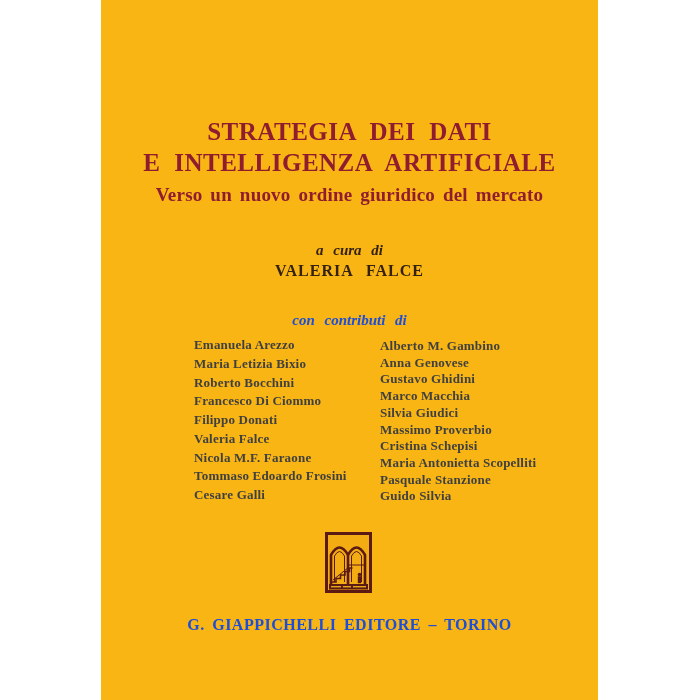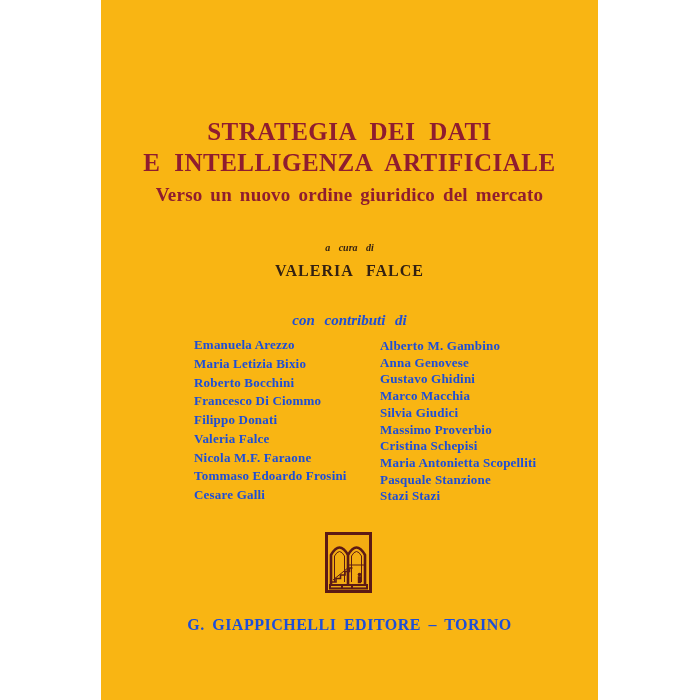--- a/index.html
+++ b/index.html
@@ -15,32 +15,32 @@
   .title {
     top:116px; color:#8F1D2F; font-weight:bold; font-size:25px;
     line-height:31px; letter-spacing:0.5px; word-spacing:7px;
   }
   .subtitle {
     top:184px; color:#8F1D2F; font-weight:bold; font-size:19px;
     word-spacing:3px; letter-spacing:0.2px;
   }
   .curadi {
     top:242px; color:#342112; font-weight:bold; font-style:italic;
-    font-size:10px; word-spacing:6px;
+    font-size:15px; word-spacing:6px;
   }
   .editor {
     top:262px; color:#342112; font-weight:bold; font-size:16px;
     letter-spacing:1px; word-spacing:8px;
   }
   .contrib-label {
     top:312px; color:#1d4ed8; font-weight:bold; font-style:italic;
     font-size:15px; word-spacing:6px;
   }
   .col {
-    position:absolute; color:#1d4ed8; font-weight:bold; font-size:13px;
+    position:absolute; color:#404040; font-weight:bold; font-size:13px;
     letter-spacing:0.2px; white-space:nowrap;
   }
   .col-left  { left:93px;  top:336px; line-height:18.75px; }
   .col-right { left:279px; top:338px; line-height:16.7px; }
   .logo { position:absolute; left:224px; top:532px; }
   .publisher {
     top:616px; color:#1d4ed8; font-weight:bold; font-size:16px;
     letter-spacing:0.5px; word-spacing:3px;
   }
 </style>
@@ -78,21 +78,21 @@
     <div class="col col-right">
       <div>Alberto M. Gambino</div>
       <div>Anna Genovese</div>
       <div>Gustavo Ghidini</div>
       <div>Marco Macchia</div>
       <div>Silvia Giudici</div>
       <div>Massimo Proverbio</div>
       <div>Cristina Schepisi</div>
       <div>Maria Antonietta Scopelliti</div>
       <div>Pasquale Stanzione</div>
-      <div>Stazi Stazi</div>
+      <div>Guido Silvia</div>
     </div>
 
     <svg class="logo" width="47" height="61" viewBox="0 0 47 61" xmlns="http://www.w3.org/2000/svg">
 
       <rect x="1.5" y="1.5" width="44" height="58" fill="#F3AC12" stroke="#5C1A15" stroke-width="3"></rect>
 
       <path d="M6 52 V23 Q14.5 8 23 23 V52 M23 23 Q31.5 8 40 23 V52" fill="none" stroke="#5C1A15" stroke-width="2.6"></path>
       <path d="M9.5 50 V24 Q14.5 15 19.5 24 V50 M26.5 50 V24 Q31.5 15 36.5 24 V50" fill="none" stroke="#5C1A15" stroke-width="1"></path>
 
       <line x1="24" y1="33" x2="39" y2="33" stroke="#5C1A15" stroke-width="1"></line>

